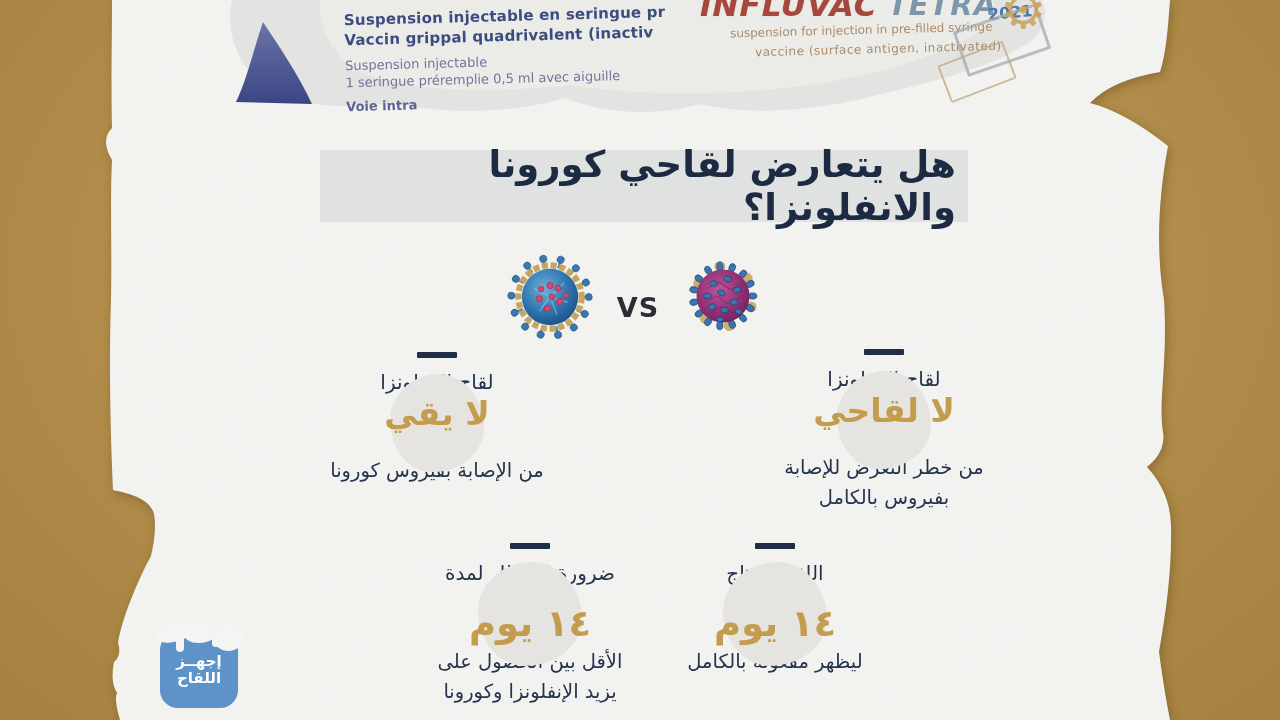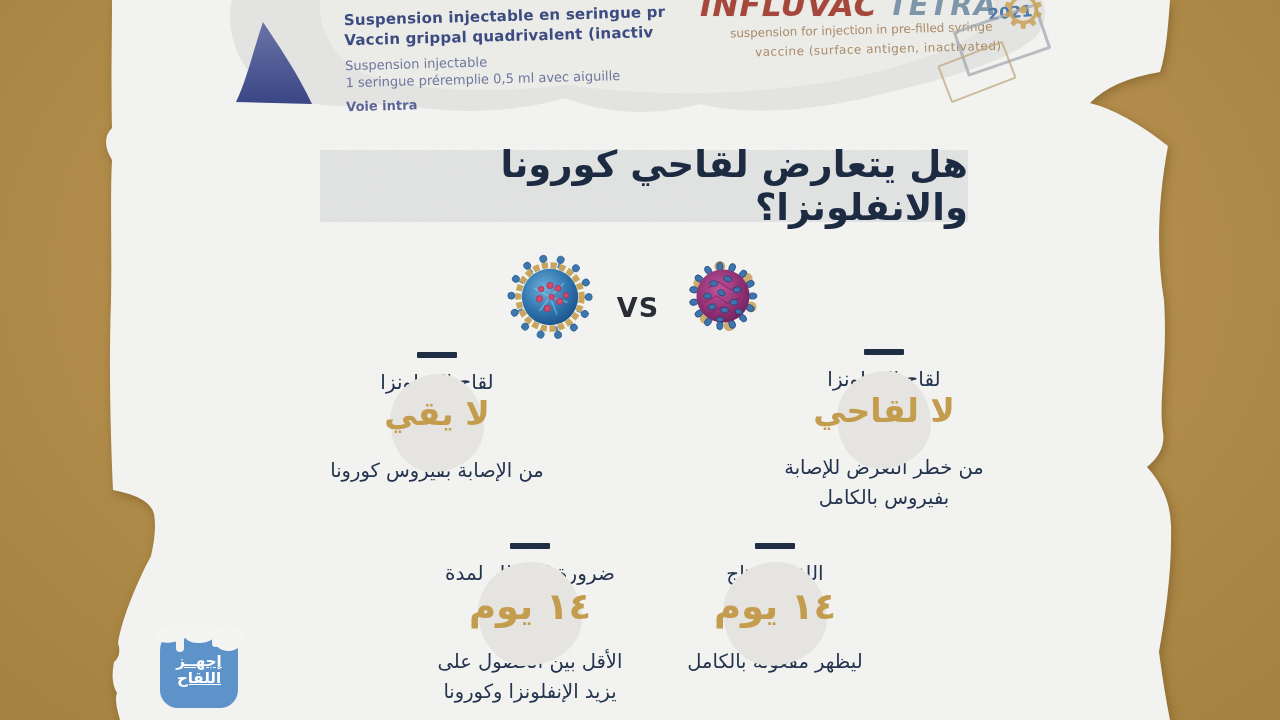--- a/index.html
+++ b/index.html
@@ -26,21 +26,21 @@
   .en1{left:30px;top:23px;}
   .en2{left:55px;top:42px;letter-spacing:.5px;}
   .gear{position:absolute;left:800px;top:-20px;font-size:52px;color:#c8a258;opacity:.85;z-index:1;}
   .sq{position:absolute;border-radius:2px;}
   .sq1{left:758px;top:16px;width:82px;height:42px;border:3px solid #a4aab2;transform:rotate(-19deg);opacity:.75;}
   .sq2{left:742px;top:52px;width:66px;height:36px;border:2px solid #bfa87c;transform:rotate(-21deg);opacity:.75;}
 
   
   .title-band{position:absolute;left:320px;top:150px;width:648px;height:72px;z-index:3;
               background:rgba(223,224,224,.93);display:flex;align-items:center;justify-content:center;}
-  .title-band h1{margin:0;font-size:37px;font-weight:bold;color:#1c2b42;direction:rtl;letter-spacing:0;padding-left:23px;}
+  .title-band h1{margin:12px;font-size:37px;font-weight:bold;color:#1c2b42;direction:rtl;letter-spacing:0;padding-left:23px;}
 
   
   .virus{position:absolute;z-index:3;}
   .virus-left{left:506px;top:250px;}
   .virus-right{left:684px;top:254px;}
   .vs{position:absolute;left:608px;top:292px;width:60px;z-index:3;text-align:center;
       font-size:27px;font-weight:bold;color:#2a2e34;letter-spacing:1px;}
 
   
   .card{position:absolute;width:230px;z-index:3;text-align:center;direction:rtl;color:#24344e;}
@@ -48,27 +48,27 @@
   .card-2{left:769px;top:349px;}
   .card-3{left:415px;top:543px;}
   .card-4{left:660px;top:543px;}
   .dash{width:40px;height:6px;background:#1f2e45;margin:0 auto 12px;border-radius:1px;}
   .card-label{font-size:20px;margin-bottom:0;}
   .hl-wrap{position:relative;height:62px;display:flex;justify-content:center;}
   .blob{position:absolute;left:50%;top:50%;transform:translate(-50%,-52%);width:94px;height:98px;
         background:#e5e4e1;border-radius:52% 48% 55% 45% / 48% 55% 45% 52%;}
   .card-3 .blob,.card-4 .blob{width:104px;height:104px;}
   .hl{position:relative;font-weight:bold;font-size:33px;color:#c49c4e;}
-  .hl-big{font-size:37px;}
+  .hl-big{font-size:37px;margin-top:17px;}
   .card-line{font-size:19.5px;line-height:1.55;}
 
   
   .badge{position:absolute;left:160px;top:632px;width:78px;height:76px;z-index:3;
          background:#5e93ca;border-radius:18px;text-align:center;color:#fff;direction:rtl;}
-  .badge-text{padding-top:21px;font-size:15px;font-weight:bold;line-height:17px;letter-spacing:.5px;text-decoration:underline;}
+  .badge-text{padding-top:21px;font-size:15px;font-weight:bold;line-height:17px;letter-spacing:.5px;}
   .snow{position:absolute;background:#f4f4f2;}
   .snowA{left:-4px;top:-8px;width:34px;height:18px;border-radius:50% 60% 55% 45%;transform:rotate(-8deg);}
   .snowB{left:24px;top:-9px;width:32px;height:20px;border-radius:45% 55% 60% 50%;}
   .snowC{right:-5px;top:-7px;width:30px;height:26px;border-radius:50% 45% 55% 60%;}
   .dripA{left:16px;top:4px;width:8px;height:16px;border-radius:0 0 5px 5px;}
   .dripB{left:52px;top:2px;width:7px;height:13px;border-radius:0 0 4px 4px;}
 </style>
 </head>
 <body>
 

